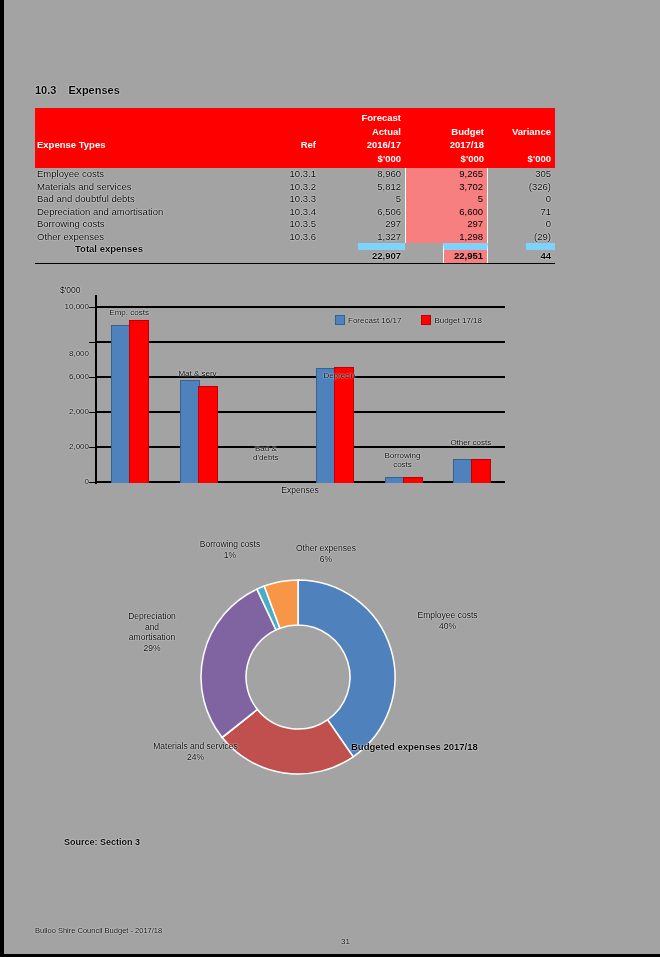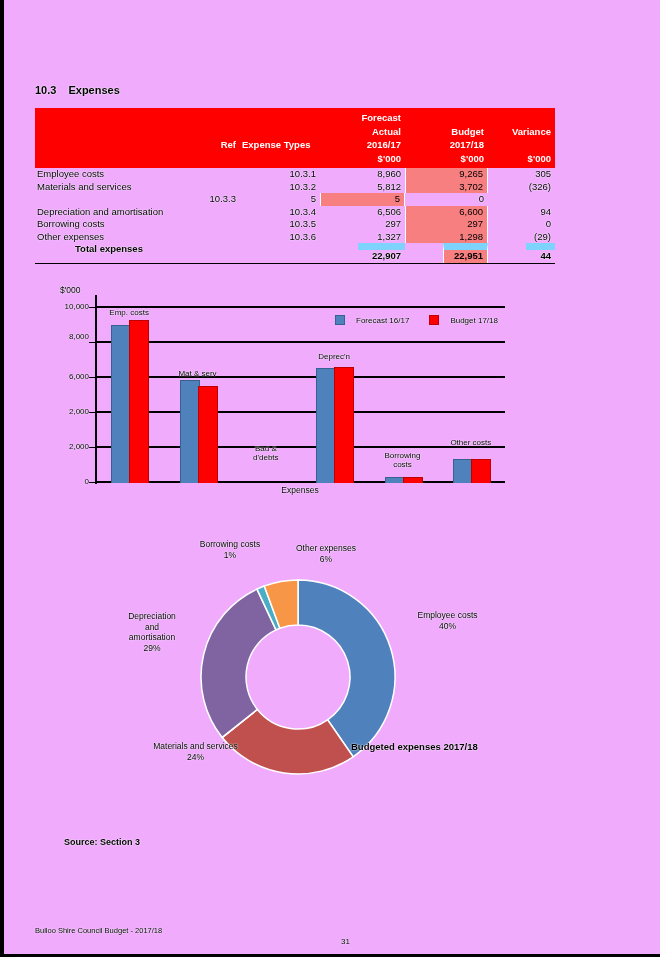--- a/index.html
+++ b/index.html
@@ -1,17 +1,17 @@
 <!DOCTYPE html>
 <html><head>
 <meta charset="utf-8">
 <style>
   html,body{margin:0;padding:0;background:#555;}
   .page{
-    position:relative; width:660px; height:957px; background:#f0abfc;
+    position:relative; width:660px; height:957px; background:#a3a3a3;
     font-family:"Liberation Sans", sans-serif; color:#000; overflow:hidden;
   }
   .edge-left{position:absolute;left:0;top:0;width:4px;height:100%;background:#000;}
   .edge-bottom{position:absolute;left:0;bottom:0;width:100%;height:3px;background:#000;}
   .halo{text-shadow:0 0 1px rgba(255,255,255,.95),0 0 2px rgba(255,255,255,.7);}
   .heading{position:absolute;left:35px;top:84px;font-size:11px;font-weight:bold;}
   .heading .num{margin-right:12px;}
 
   
   .tbl{position:absolute;left:35px;top:108px;width:520px;font-size:9.5px;}
@@ -32,21 +32,21 @@
   .bc-xtitle{position:absolute;left:60px;top:202px;width:410px;text-align:center;font-size:8.5px;}
   .gridline{position:absolute;left:60px;width:410px;height:2px;background:#000;}
   .tick-label{position:absolute;left:0;width:54px;text-align:right;font-size:8px;line-height:8px;}
   .tick-dash{position:absolute;left:54px;width:6px;height:1px;background:#000;}
   .yaxis{position:absolute;left:60px;width:2px;background:#000;}
   .bar{position:absolute;}
   .bar.s0{background:#4f81bd;border:1px solid #38618f;border-bottom:none;}
   .bar.s1{background:#ff0000;border:1px solid #c00000;border-bottom:none;}
   .cat-label{position:absolute;width:42px;text-align:center;font-size:8px;line-height:9.5px;}
   .legend{position:absolute;left:300px;top:32px;display:flex;gap:20px;font-size:8px;align-items:center;}
-  .legend .item{display:flex;align-items:center;gap:11px;}
+  .legend .item{display:flex;align-items:center;gap:3px;}
   .legend .swatch{width:8px;height:8px;display:inline-block;}
   .legend .swatch.f{background:#4f81bd;border:1px solid #38618f;}
   .legend .swatch.b{background:#ff0000;border:1px solid #c00000;}
 
   
   .donut-svg{position:absolute;left:187px;top:566px;}
   .dlabel{position:absolute;text-align:center;font-size:8.5px;line-height:10.5px;}
   .dlabel .nm, .dlabel .pc{display:block;}
   .dl-borrowing{left:170px;top:539px;width:120px;}
   .dl-other{left:270px;top:543px;width:112px;}
@@ -65,27 +65,27 @@
 <div class="page">
   <div class="edge-left"></div>
   <div class="edge-bottom"></div>
 
   <div class="heading halo">
     <span class="num">10.3</span><span>Expenses</span>
   </div>
 
   <div class="tbl">
     <div class="trow thead">
+      <div class="hc first">&nbsp;
+&nbsp;
+Expense Types
+&nbsp;</div>
       <div class="hc">&nbsp;
 &nbsp;
 Ref
-&nbsp;</div>
-      <div class="hc first">&nbsp;
-&nbsp;
-Expense Types
 &nbsp;</div>
       <div class="hc">Forecast
 Actual
 2016/17
 $'000</div>
       <div class="hc">&nbsp;
 Budget
 2017/18
 $'000</div>
       <div class="hc">&nbsp;
@@ -102,31 +102,32 @@
           <div class="c halo">305</div>
         </div>
         <div class="trow">
           <div class="c lbl halo">Materials and services</div>
           <div class="c halo">10.3.2</div>
           <div class="c halo">5,812</div>
           <div class="c budget">3,702</div>
           <div class="c halo">(326)</div>
         </div>
         <div class="trow">
+          <div class="c lbl halo">Bad and doubtful debts</div>
           <div class="c halo">10.3.3</div>
           <div class="c halo">5</div>
           <div class="c budget">5</div>
           <div class="c halo">0</div>
         </div>
         <div class="trow">
           <div class="c lbl halo">Depreciation and amortisation</div>
           <div class="c halo">10.3.4</div>
           <div class="c halo">6,506</div>
           <div class="c budget">6,600</div>
-          <div class="c halo">94</div>
+          <div class="c halo">71</div>
         </div>
         <div class="trow">
           <div class="c lbl halo">Borrowing costs</div>
           <div class="c halo">10.3.5</div>
           <div class="c halo">297</div>
           <div class="c budget">297</div>
           <div class="c halo">0</div>
         </div>
         <div class="trow">
           <div class="c lbl halo">Other expenses</div>
@@ -165,35 +166,35 @@
       <div class="tick-dash" style="top: 164px;"></div>
       <div class="tick-label halo" style="top: 160px;">2,000</div>
       <div class="gridline" style="top: 128px;"></div>
       <div class="tick-dash" style="top: 129px;"></div>
       <div class="tick-label halo" style="top: 125px;">2,000</div>
       <div class="gridline" style="top: 93px;"></div>
       <div class="tick-dash" style="top: 94px;"></div>
       <div class="tick-label halo" style="top: 90px;">6,000</div>
       <div class="gridline" style="top: 58px;"></div>
       <div class="tick-dash" style="top: 59px;"></div>
-      <div class="tick-label halo" style="top: 50px;">8,000</div>
+      <div class="tick-label halo" style="top: 67px;">8,000</div>
       <div class="gridline" style="top: 23px;"></div>
       <div class="tick-dash" style="top: 24px;"></div>
       <div class="tick-label halo" style="top: 20px;">10,000</div>
       <div class="yaxis" style="top: 12px; height: 189px;"></div>
       <div class="bar s0" style="left: 76.1667px; top: 42.2px; width: 18px; height: 156.8px;"></div>
       <div class="bar s1" style="left: 94.1667px; top: 36.8625px; width: 18px; height: 162.137px;"></div>
       <div class="cat-label halo" style="left: 73.1667px; bottom: 187.137px;">Emp. costs</div>
       <div class="bar s0" style="left: 144.5px; top: 97.29px; width: 18px; height: 101.71px;"></div>
       <div class="bar s1" style="left: 162.5px; top: 102.995px; width: 18px; height: 96.005px;"></div>
       <div class="cat-label halo" style="left: 141.5px; bottom: 126.71px;">Mat &amp; serv</div>
       <div class="cat-label halo" style="left: 209.833px; bottom: 42.0875px;">Bad &amp; d'debts</div>
       <div class="bar s0" style="left: 281.167px; top: 85.145px; width: 18px; height: 113.855px;"></div>
       <div class="bar s1" style="left: 299.167px; top: 83.5px; width: 18px; height: 115.5px;"></div>
-      <div class="cat-label halo" style="left: 278.167px; bottom: 144px;">Deprec'n</div>
+      <div class="cat-label halo" style="left: 278.167px; bottom: 125px; text-align: right;">Deprec'n</div>
       <div class="bar s0" style="left: 349.5px; top: 193.803px; width: 18px; height: 5.1975px;"></div>
       <div class="bar s1" style="left: 367.5px; top: 193.803px; width: 18px; height: 5.1975px;"></div>
       <div class="cat-label halo" style="left: 346.5px; bottom: 35.1975px;">Borrowing costs</div>
       <div class="bar s0" style="left: 417.833px; top: 175.778px; width: 18px; height: 23.2225px;"></div>
       <div class="bar s1" style="left: 435.833px; top: 176.285px; width: 18px; height: 22.715px;"></div>
       <div class="cat-label halo" style="left: 414.833px; bottom: 57.2225px;">Other costs</div>
     </div>
 
   <svg class="donut-svg" id="donut" width="222" height="222" viewBox="0 0 222 222">
       <path d="M 111 14 A 97 97 0 0 1 166.18252590119735 190.77398595509493 L 140.58238501919857 153.7654357697416 A 52 52 0 0 0 111 59 Z" fill="#4f81bd" stroke="#ffffff" stroke-width="1.5"></path>

